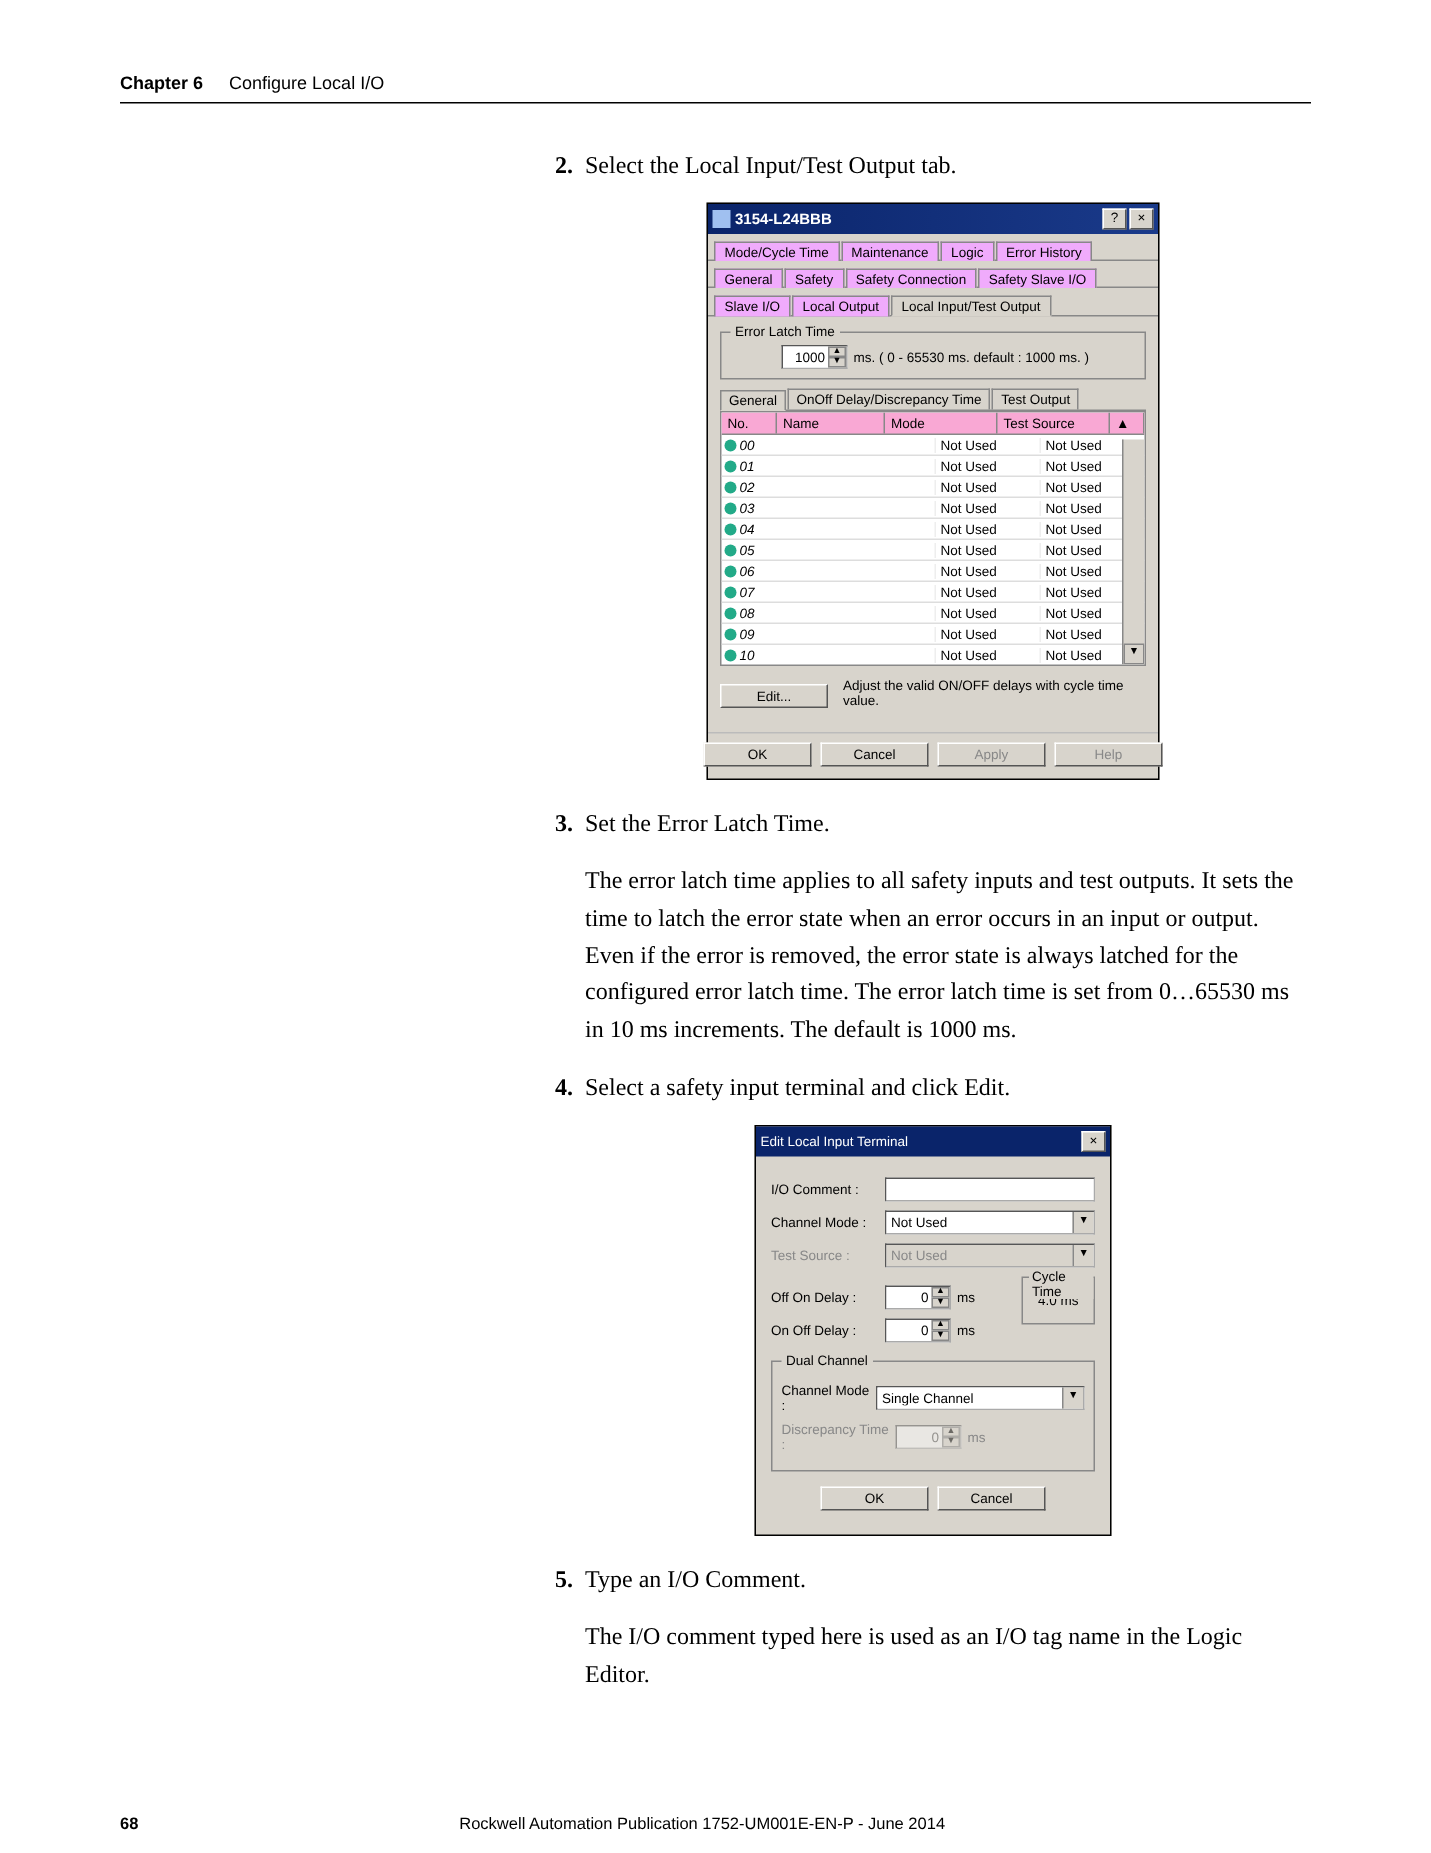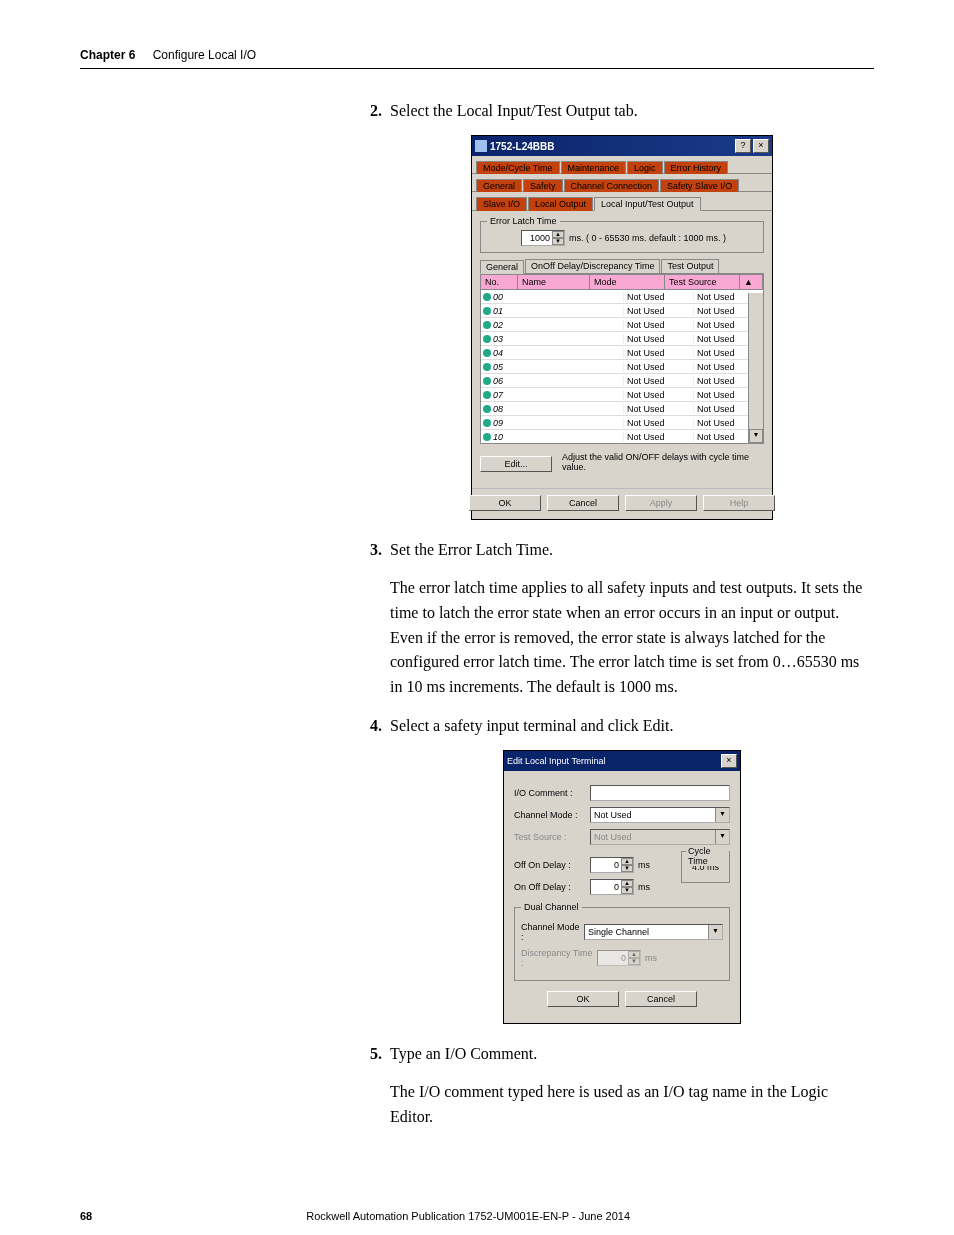--- a/index.html
+++ b/index.html
@@ -72,21 +72,21 @@
     width: 14px; height: 12px; background: #d8d4cc; border: 1px solid #fff;
     border-right-color:#555; border-bottom-color:#555;
     text-align: center; line-height: 10px; font-size:9px; color:#000;
   }
   .tabs-row {
     display: flex; border-bottom: 1px solid #888; margin-top: 4px; padding: 0 4px;
     flex-wrap: wrap;
   }
   .tab {
     border: 1px solid #888; border-bottom: none;
-    padding: 1px 6px; margin-right: 1px; background: #c2410c;
+    padding: 1px 6px; margin-right: 1px; background: #f0abfc;
     position: relative; top: 1px;
   }
   .tab.active { background: #d8d4cc; border-bottom:1px solid #d8d4cc; }
   .dlg-body { padding: 6px 8px 6px 8px; }
   .groupbox {
     border: 1px solid #888; padding: 8px 6px 6px 6px; margin: 4px 0; position: relative;
   }
   .groupbox-title {
     position: absolute; top: -6px; left: 6px; background: #d8d4cc; padding: 0 3px;
   }
@@ -168,36 +168,36 @@
   <div class="content">
 
     <div class="step">
       <div class="step-num">2.</div>
       <div class="step-text">Select the Local Input/Test Output tab.</div>
     </div>
 
     <div class="dlg1">
       <div class="titlebar">
         <div class="title-icon"></div>
-        <div class="title-text">1752-L24BBB</div>
+        <div class="title-text">3154-L24BBB</div>
         <div class="tbar-btns">
           <div class="tbar-btn">?</div>
           <div class="tbar-btn">×</div>
         </div>
       </div>
       <div class="tabs-row">
         <div class="tab">Mode/Cycle Time</div>
         <div class="tab">Maintenance</div>
         <div class="tab">Logic</div>
         <div class="tab">Error History</div>
       </div>
       <div class="tabs-row">
         <div class="tab">General</div>
         <div class="tab">Safety</div>
-        <div class="tab">Channel Connection</div>
+        <div class="tab">Safety Connection</div>
         <div class="tab">Safety Slave I/O</div>
       </div>
       <div class="tabs-row">
         <div class="tab">Slave I/O</div>
         <div class="tab">Local Output</div>
         <div class="tab active">Local Input/Test Output</div>
       </div>
 
       <div class="dlg-body">
         <div class="groupbox">

